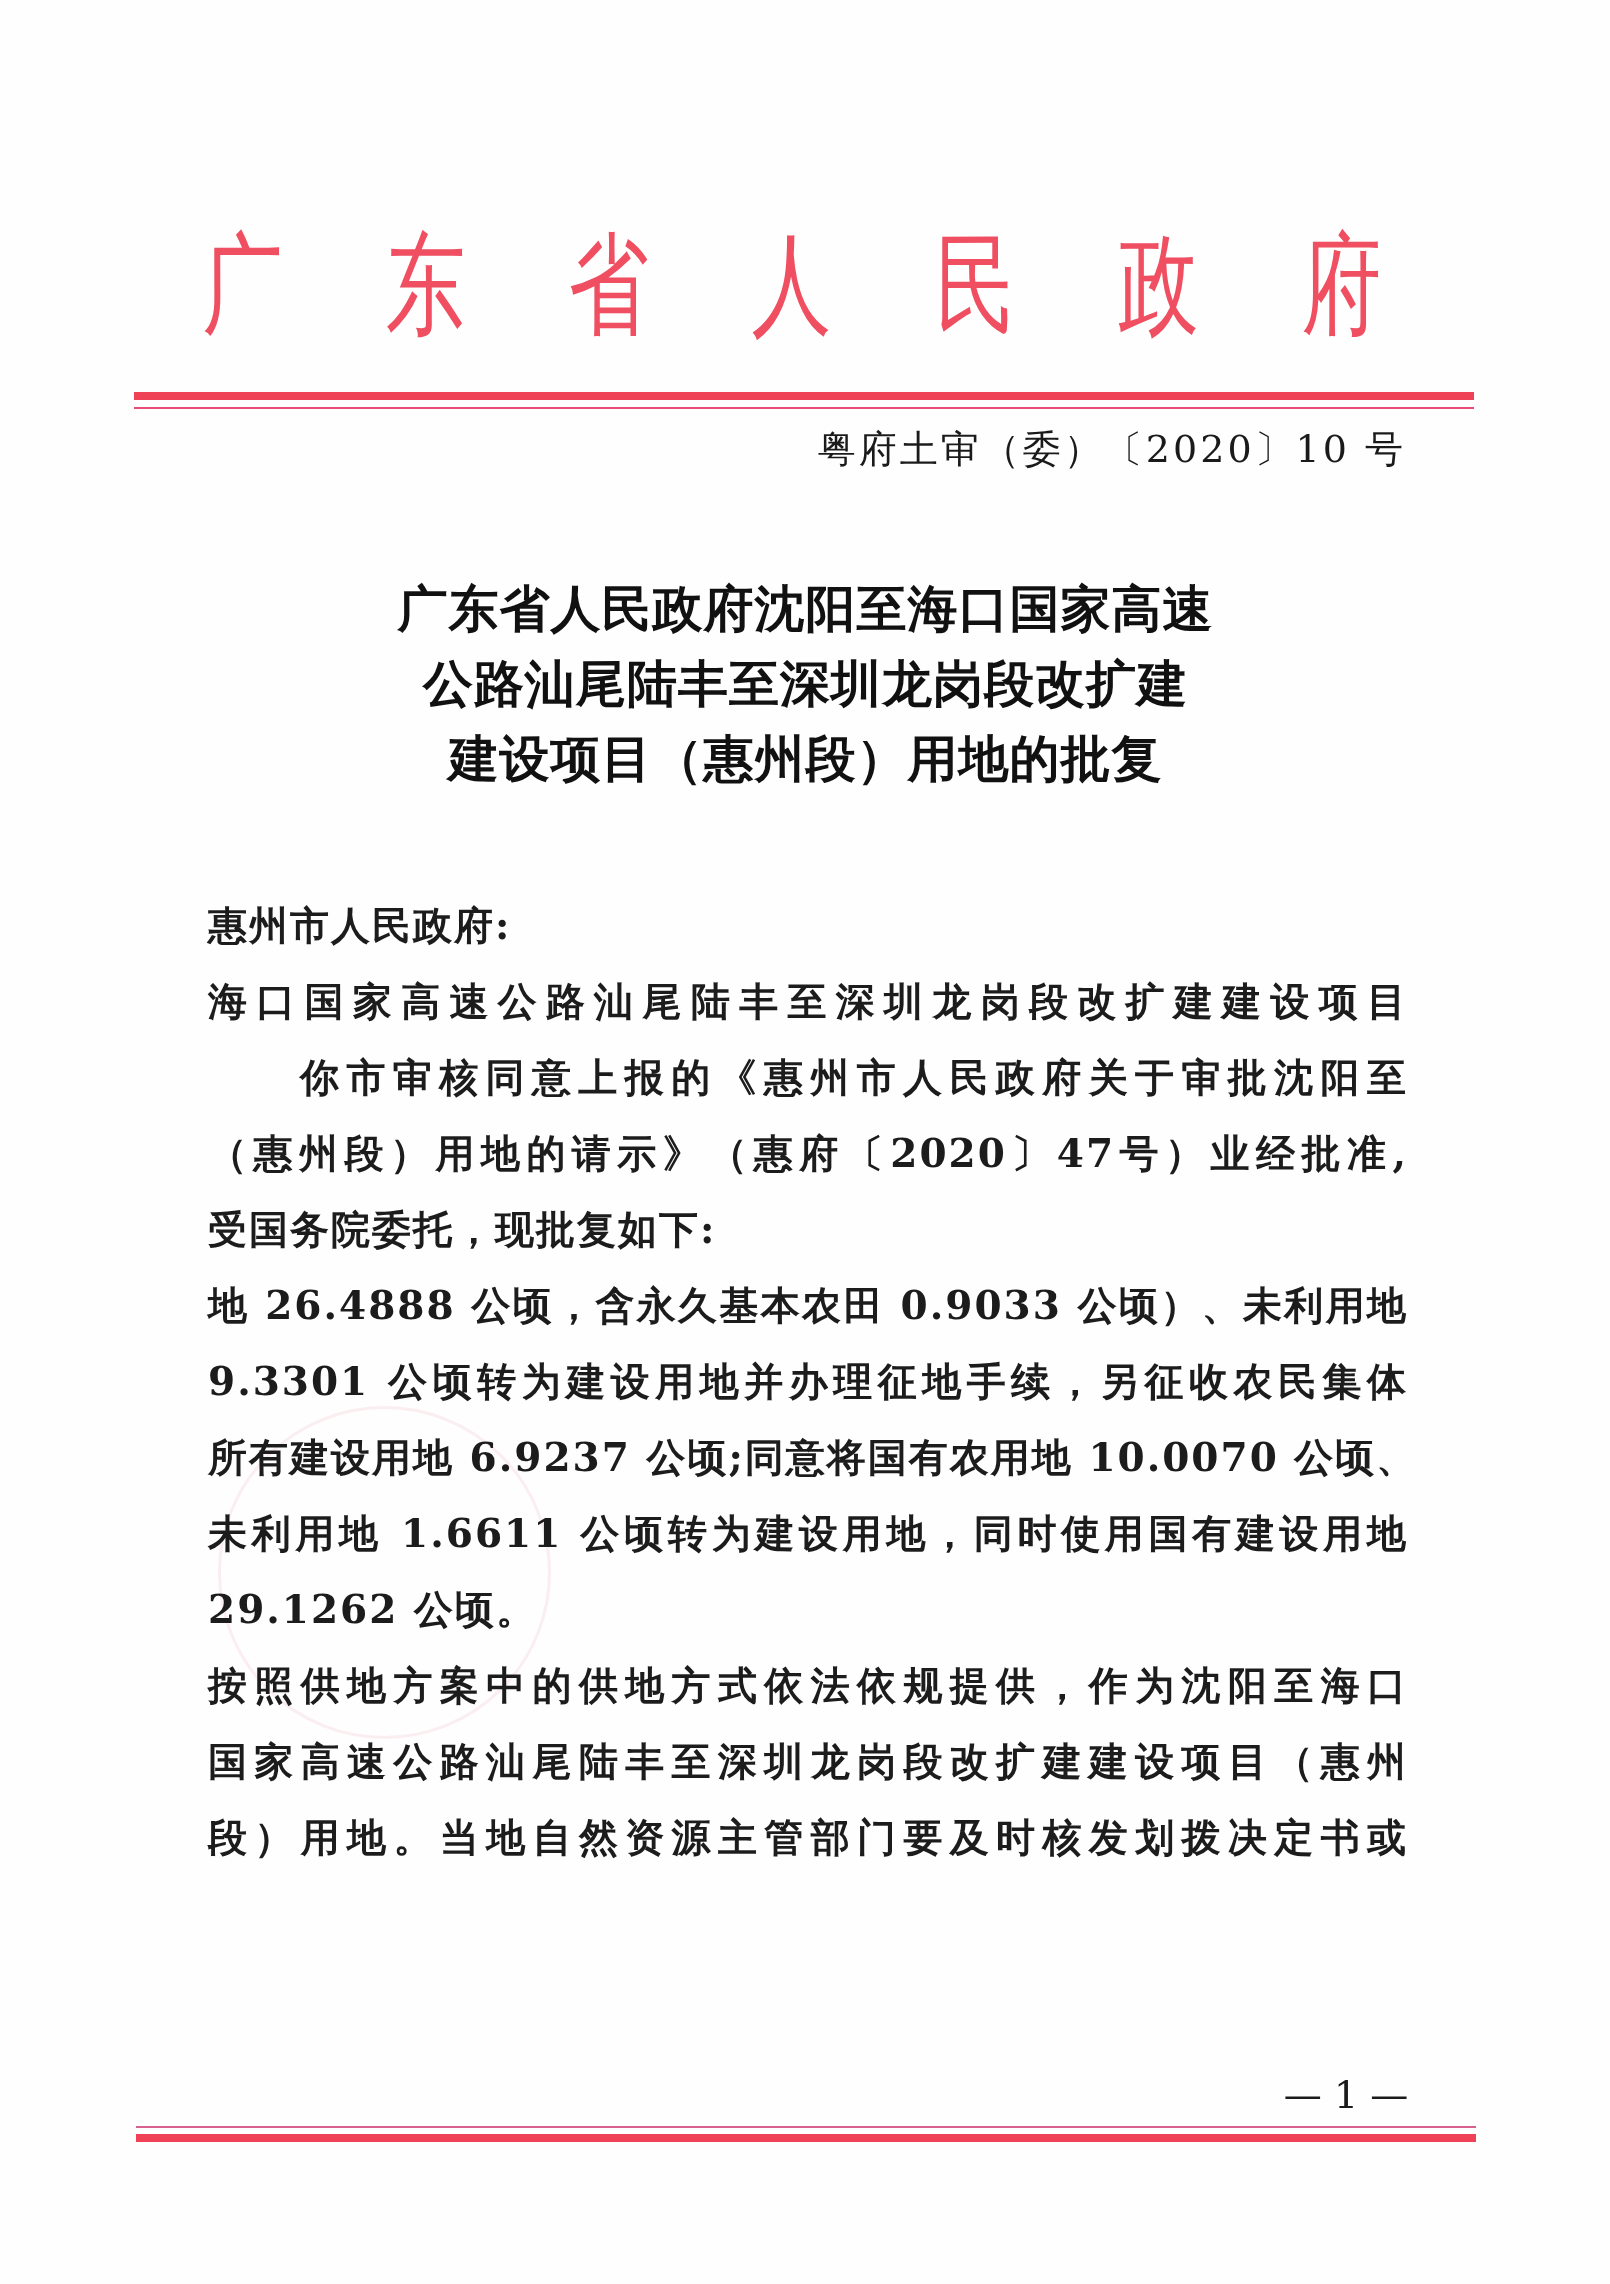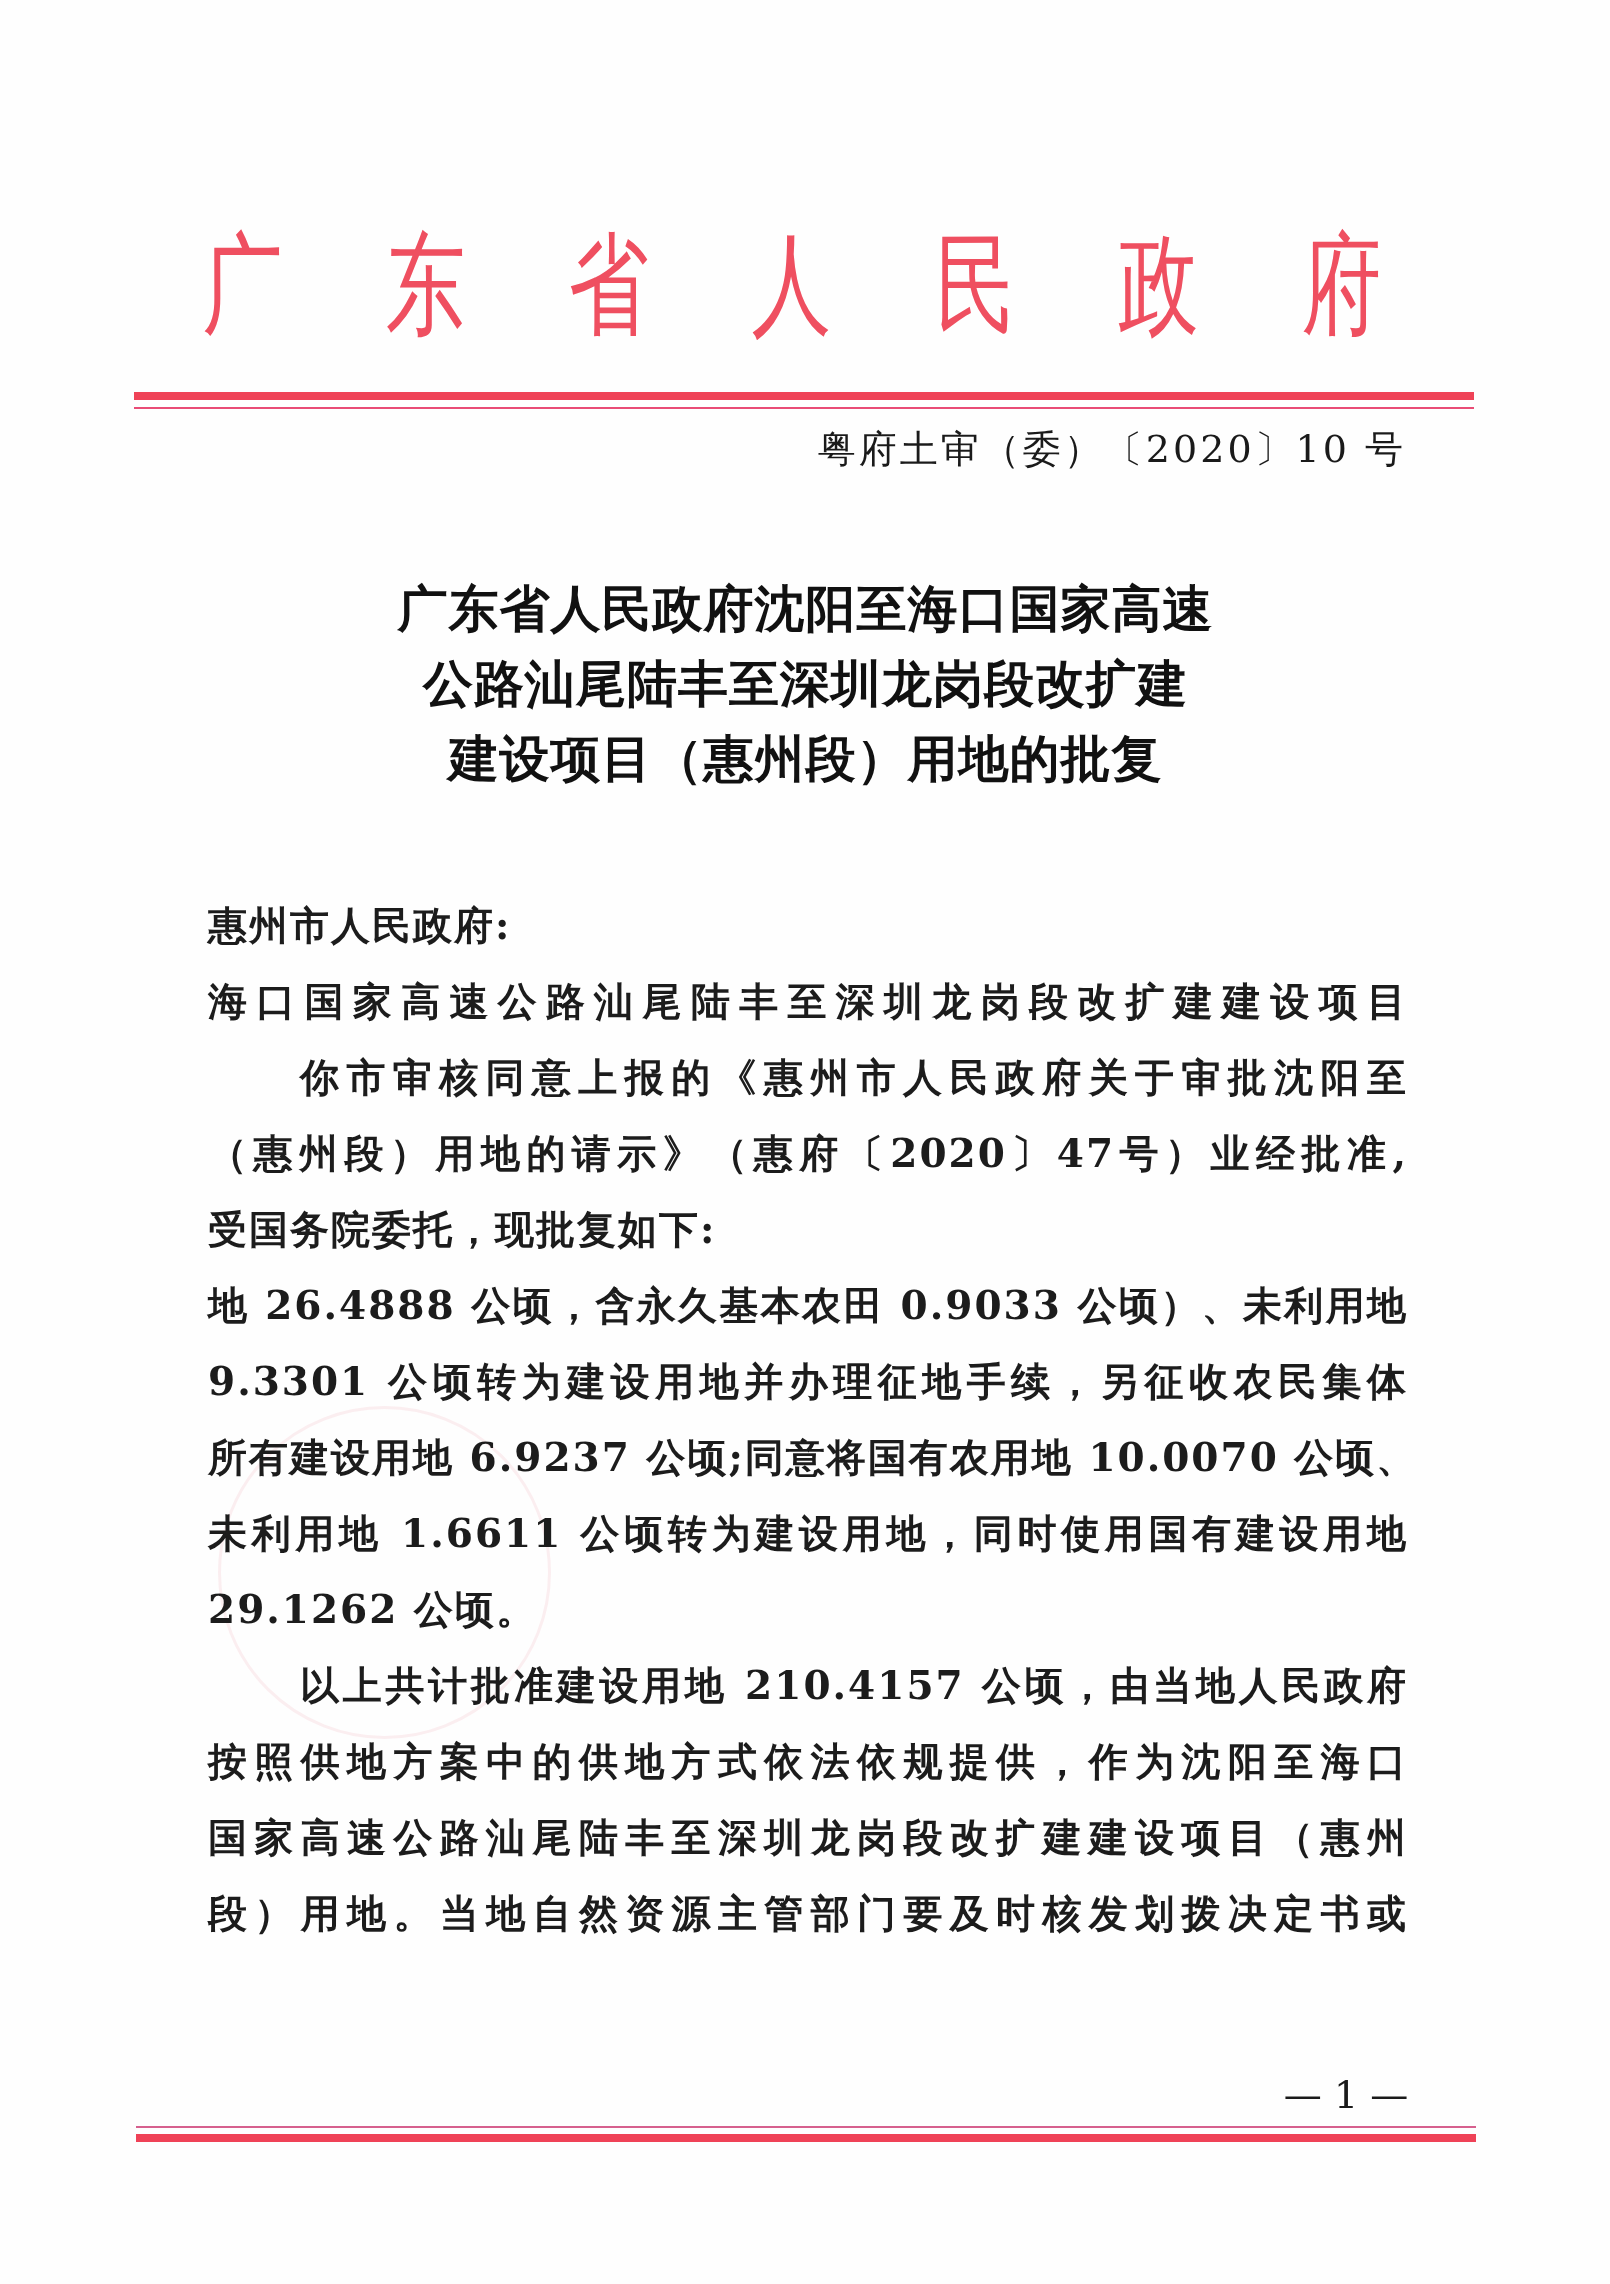--- a/index.html
+++ b/index.html
@@ -167,21 +167,20 @@
     <div class="line last">惠州市人民政府:</div>
     <div class="line">海口国家高速公路汕尾陆丰至深圳龙岗段改扩建建设项目</div>
     <div class="line indent">你市审核同意上报的《惠州市人民政府关于审批沈阳至</div>
     <div class="line">（惠州段）用地的请示》（惠府〔2020〕47号）业经批准,</div>
     <div class="line last">受国务院委托，现批复如下:</div>
     <div class="line">地 26.4888 公顷，含永久基本农田 0.9033 公顷）、未利用地</div>
     <div class="line">9.3301 公顷转为建设用地并办理征地手续，另征收农民集体</div>
     <div class="line">所有建设用地 6.9237 公顷;同意将国有农用地 10.0070 公顷、</div>
     <div class="line">未利用地 1.6611 公顷转为建设用地，同时使用国有建设用地</div>
     <div class="line last">29.1262 公顷。</div>
-    <div class="line indent">以上共计批准建设用地 210.4157 公顷，由当地人民政府</div>
     <div class="line">按照供地方案中的供地方式依法依规提供，作为沈阳至海口</div>
     <div class="line">国家高速公路汕尾陆丰至深圳龙岗段改扩建建设项目（惠州</div>
     <div class="line">段）用地。当地自然资源主管部门要及时核发划拨决定书或</div>
   </div>
 
   <div class="page-number">— 1 —</div>
 
   <div class="rule bot-thin"></div>
   <div class="rule bot-thick"></div>
 </div>

